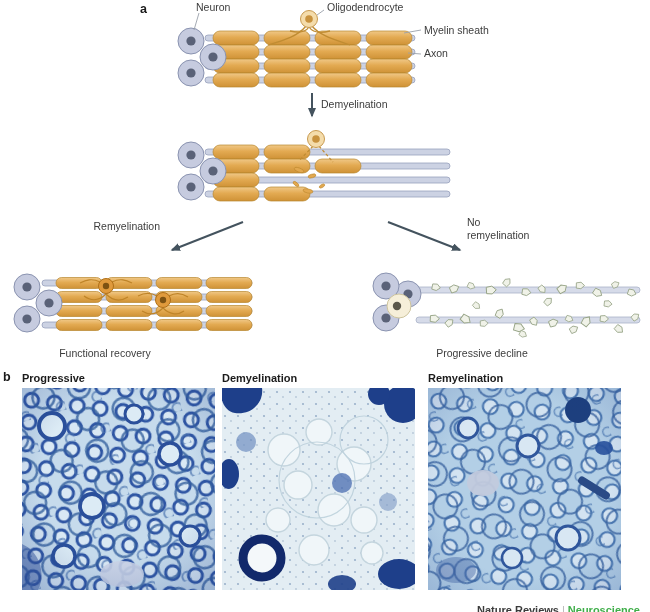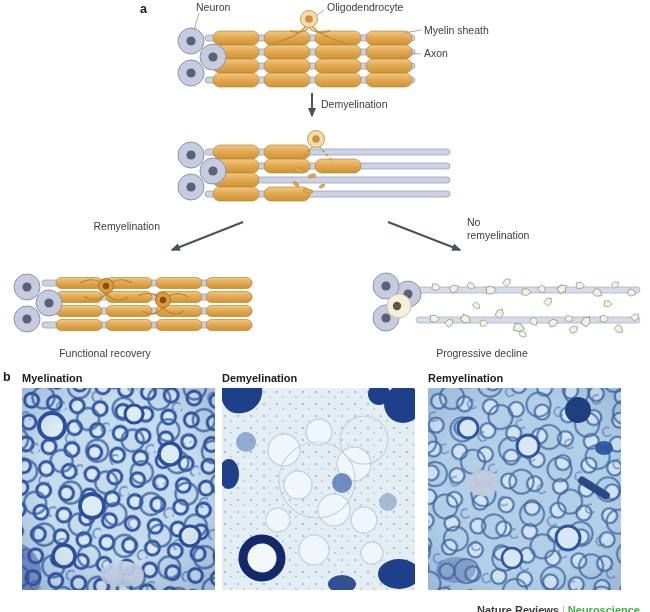--- a/index.html
+++ b/index.html
@@ -254,21 +254,21 @@
         <circle cx="399" cy="306" r="12" fill="#f6efd9" stroke="#cdc49e" stroke-width="1"></circle>
         <circle cx="397" cy="306" r="4.2" fill="#5b584a"></circle>
       </g>
       <text x="482" y="357" text-anchor="middle" class="outcome">Progressive decline</text>
     </g>
   </svg>
 
   <div class="bletter">b</div>
 
   <div class="micro" style="left:22px">
-    <div class="micro-label">Myelination</div>
+    <div class="micro-label">Progressive</div>
     <svg width="193" height="202">
       <defs>
         <pattern id="m1a" width="23" height="22" patternUnits="userSpaceOnUse" patternTransform="rotate(7)">
           <circle cx="11" cy="11" r="7" fill="#d9e8f4" stroke="#2e55a3" stroke-width="3"></circle>
         </pattern>
         <pattern id="m1b" width="37" height="33" patternUnits="userSpaceOnUse" patternTransform="rotate(-16)">
           <circle cx="18" cy="15" r="11" fill="none" stroke="#35609e" stroke-width="2.4" opacity="0.8"></circle>
           <circle cx="33" cy="29" r="5" fill="none" stroke="#4a74ae" stroke-width="2" opacity="0.7"></circle>
         </pattern>
         <radialGradient id="m1v" cx="0.5" cy="0.45" r="0.8">

